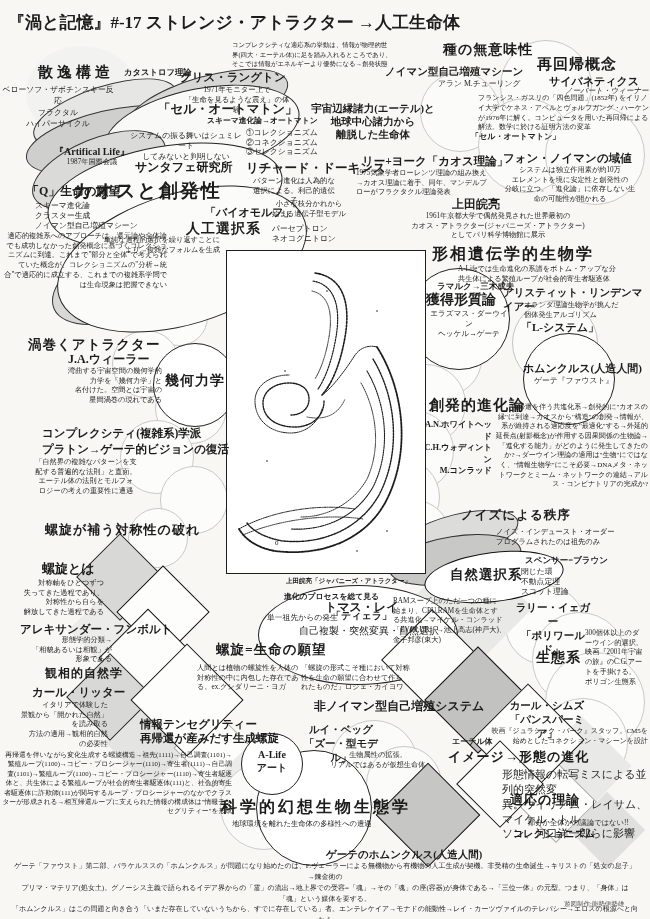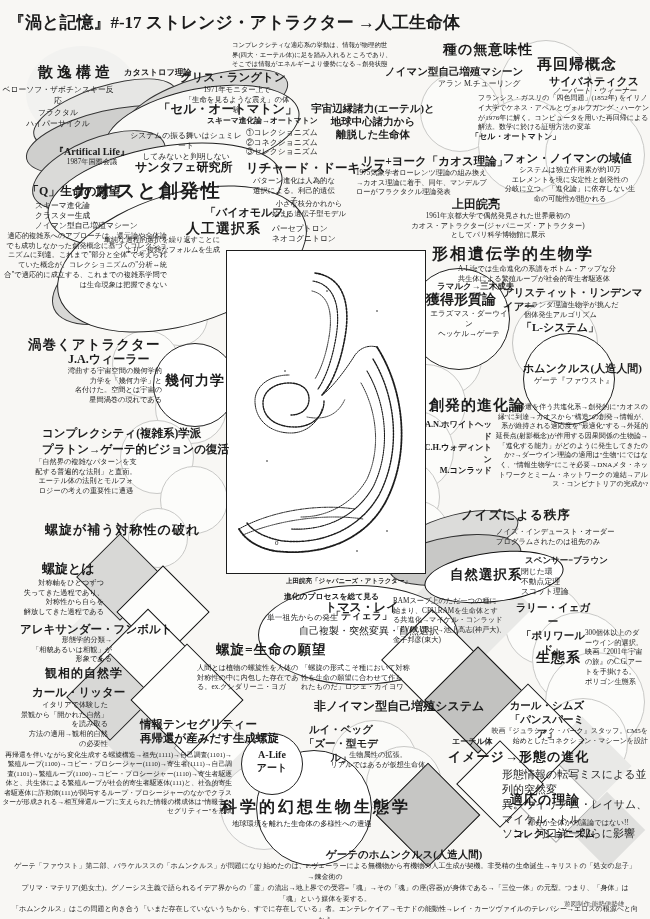--- a/index.html
+++ b/index.html
@@ -159,21 +159,21 @@
 <div class="t" style="left:272px;top:224px;font-size:7.8px">パーセプトロン
 ネオコグニトロン</div>
 <div class="t r" style="left:98px;top:236px;width:122px;font-size:7.2px">単純な過程的選択を繰り返すことに
 より→複雑なフォルムを生成</div>
 
 <div class="t b" style="left:443px;top:41px;font-size:14px;letter-spacing:1px">種の無意味性</div>
 <div class="t b" style="left:385px;top:65px;font-size:10.5px">ノイマン型自己増殖マシーン</div>
 <div class="t" style="left:438px;top:79px;font-size:7.8px">アラン M.チューリング</div>
 <div class="t b" style="left:537px;top:55px;font-size:15px;letter-spacing:1px">再回帰概念</div>
 <div class="t b" style="left:549px;top:74px;font-size:11px">サイバネティクス</div>
-<div class="t i" style="left:553px;top:86px;font-size:7.5px">ノーバート・ウィーナー</div>
+<div class="t i" style="left:565px;top:86px;font-size:7.5px">ノーバート・ウィーナー</div>
 <div class="t" style="left:478px;top:94px;width:172px;font-size:7px;line-height:1.4">フランシス・ガスリの「四色問題」(1852年) をイリノイ大学でケネス・アペルとヴォルフガング・ハーケンが1976年に解く。コンピュータを用いた再回帰による解法。数学に於ける証明方法の変革</div>
 <div class="t c b" style="left:308px;top:102px;width:130px;font-size:10.5px;line-height:1.25">宇宙辺縁諸力(エーテル)と
 地球中心諸力から
 離脱した生命体</div>
 <div class="t b" style="left:471px;top:132px;font-size:8px">「セル・オートマトン」</div>
 <div class="t b" style="left:503px;top:151px;font-size:11.5px">フォン・ノイマンの域値</div>
 <div class="t c" style="left:490px;top:166px;width:160px;font-size:7.2px;line-height:1.35">システムは独立作用素が約10万
 エレメントを境に安定性と創発性の
 分岐に立つ。「進化論」に依存しない生
 命の可能性が開かれる</div>

